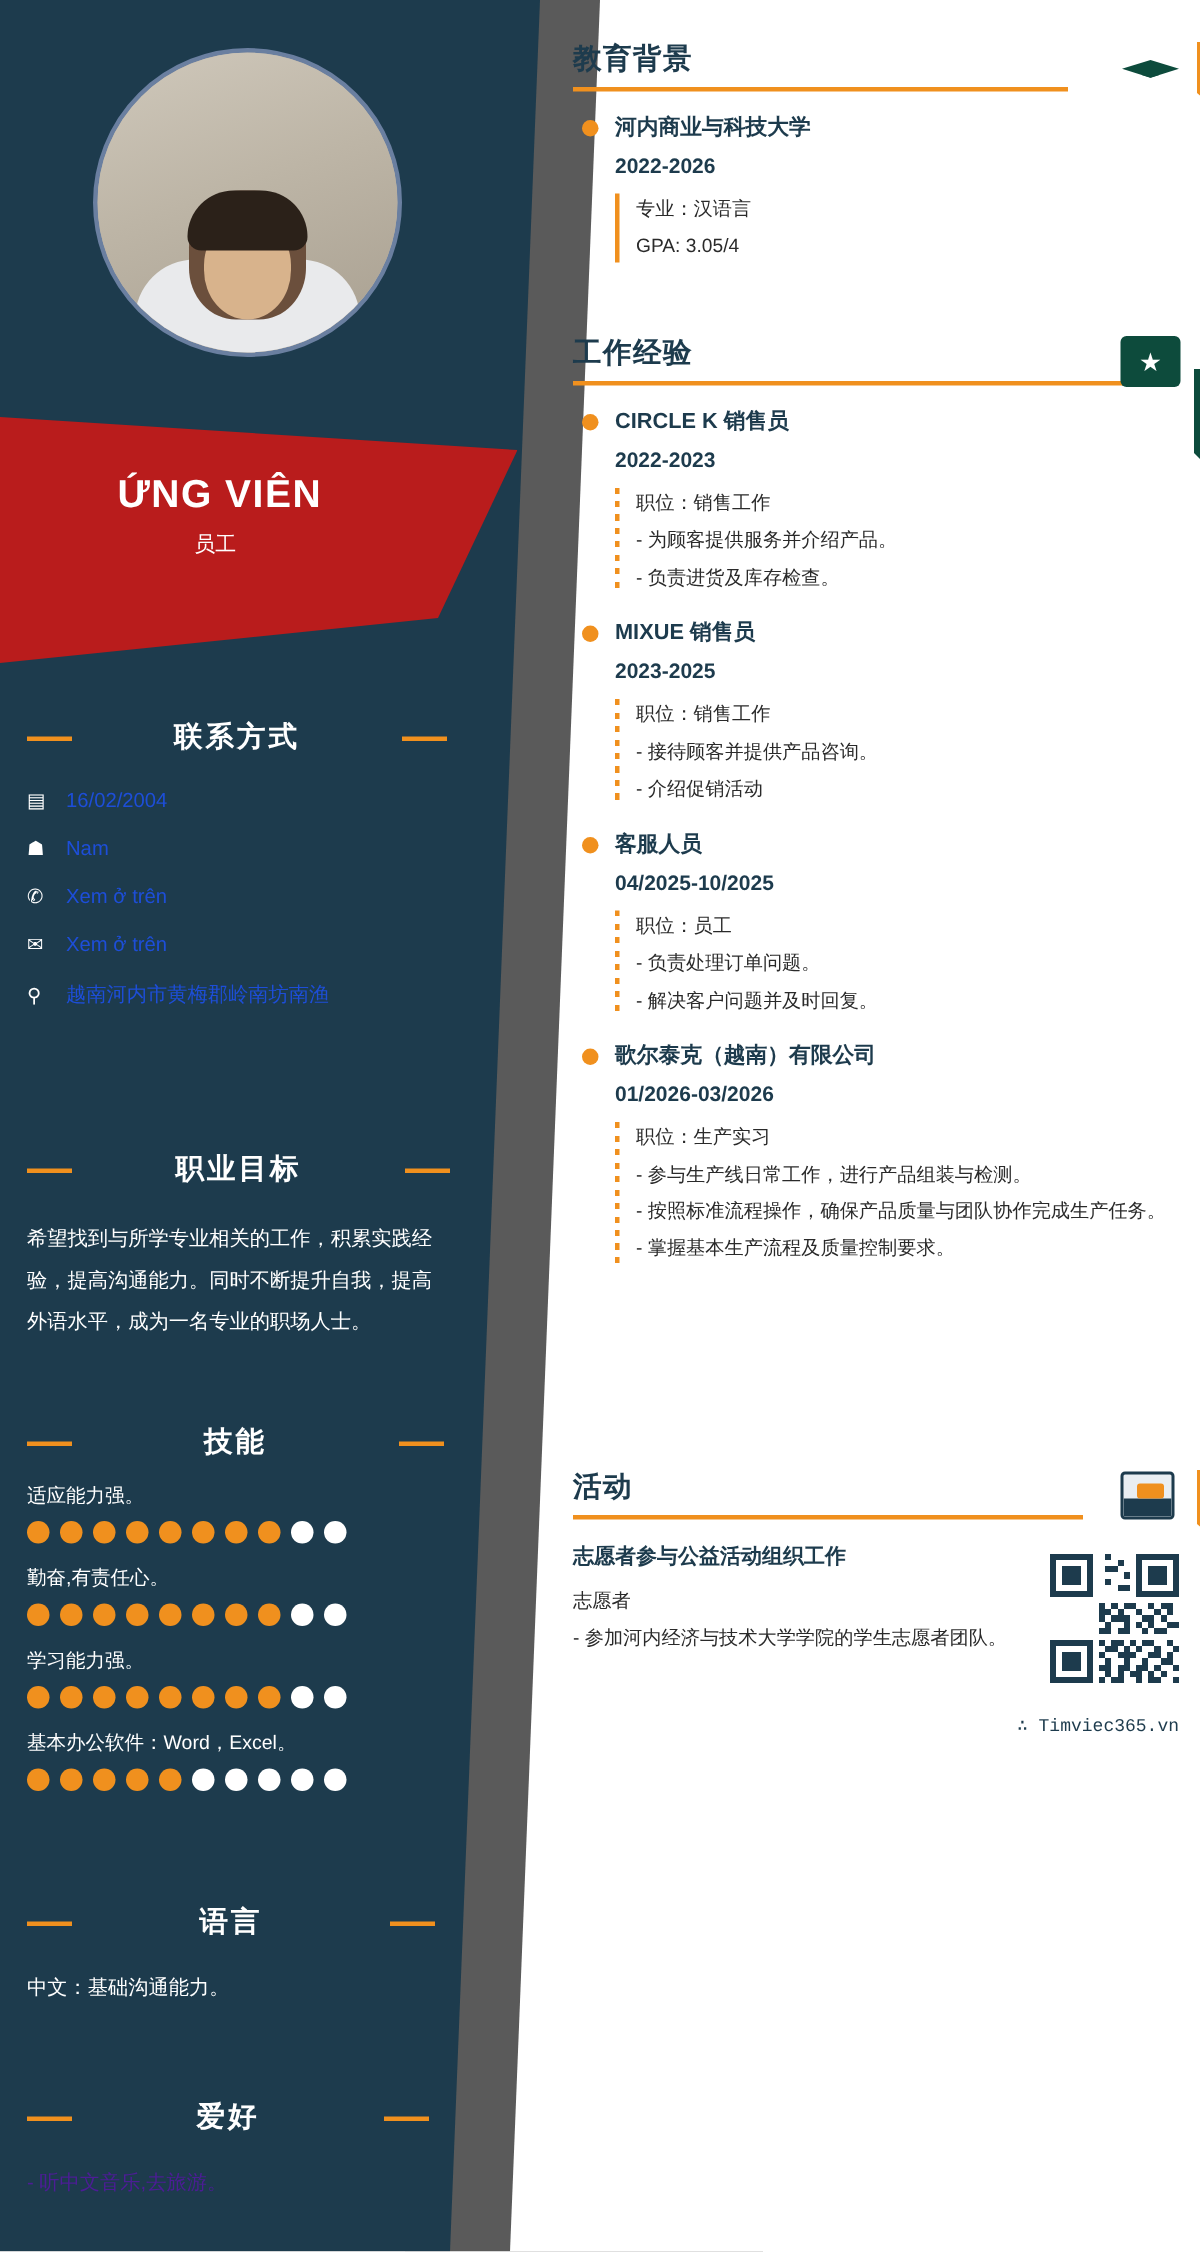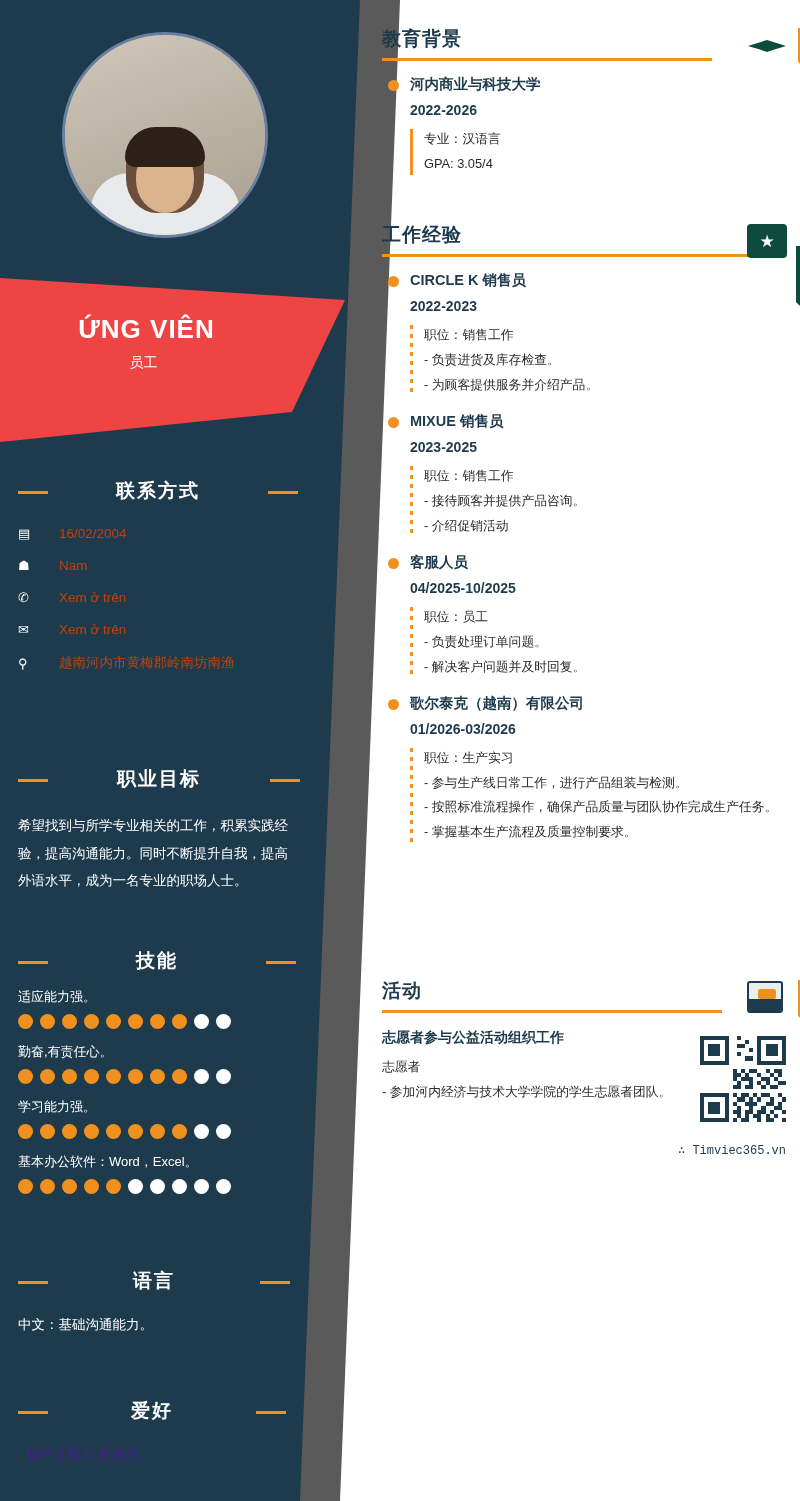--- a/index.html
+++ b/index.html
@@ -55,21 +55,21 @@
     background: #e9eaec; border-radius: 40px 40px 0 0;
   }
   .photo-neck {
     position: absolute; left: 50%; bottom: 52px; width: 34px; height: 30px;
     transform: translateX(-50%); background: #c79a70;
   }
 
   
   .name-banner {
     position: absolute; left: 0; top: 278px; width: 345px; height: 164px;
-    background: #ef4444;
+    background: #b91c1c;
     clip-path: polygon(0 0, 345px 22px, 292px 134px, 0 164px);
     z-index: 5;
   }
   .name-banner .nm {
     position: absolute; left: 0; right: 52px; top: 36px; text-align: center;
     color: #ffffff; font-size: 26px; font-weight: bold; letter-spacing: 1px;
   }
   .name-banner .role {
     position: absolute; left: 0; right: 58px; top: 76px; text-align: center;
     color: #ffffff; font-size: 14px;
@@ -85,21 +85,21 @@
     position: absolute; top: 50%; width: 30px; height: 3px; background: #f0901e;
   }
   .lsec-title .dashL { left: 0; }
   .lsec-title .dashR { right: 0; }
 
   .contact-list { margin-top: 22px; }
   .contact-row { display: flex; align-items: center; margin-bottom: 17px; }
   .contact-row .ico {
     width: 26px; color: #ffffff; font-size: 13px; flex: 0 0 26px;
   }
-  .contact-row .txt { color: #c2410c; font-size: 13.5px; margin-left: 15px; }
+  .contact-row .txt { color: #1d4ed8; font-size: 13.5px; }
 
   .para { margin-top: 20px; color: #ffffff; font-size: 13.5px; line-height: 2.05; }
 
   .skill-item { margin-top: 14px; }
   .skill-label { color: #ffffff; font-size: 13px; margin-bottom: 8px; }
   .dots { display: flex; gap: 7px; }
   .dot { width: 15px; height: 15px; border-radius: 50%; background: #ffffff; }
   .dot.on { background: #f0901e; }
 
   .lang-line { margin-top: 22px; color: #ffffff; font-size: 13.5px; }
@@ -348,22 +348,22 @@
         <div class="rule"></div>
       </div>
       <div id="exp-holder">
           <div class="entry">
             <span class="bullet"></span>
             <div class="entry-title">CIRCLE K 销售员</div>
             <div class="entry-date">2022-2023</div>
             <div class="entry-body">
               <span class="dashline"></span>
               <p>职位：销售工作</p>
+              <p>- 为顾客提供服务并介绍产品。</p>
               <p>- 负责进货及库存检查。</p>
-              <p>- 为顾客提供服务并介绍产品。</p>
             </div>
           </div>
           <div class="entry">
             <span class="bullet"></span>
             <div class="entry-title">MIXUE 销售员</div>
             <div class="entry-date">2023-2025</div>
             <div class="entry-body">
               <span class="dashline"></span>
               <p>职位：销售工作</p>
               <p>- 接待顾客并提供产品咨询。</p>

